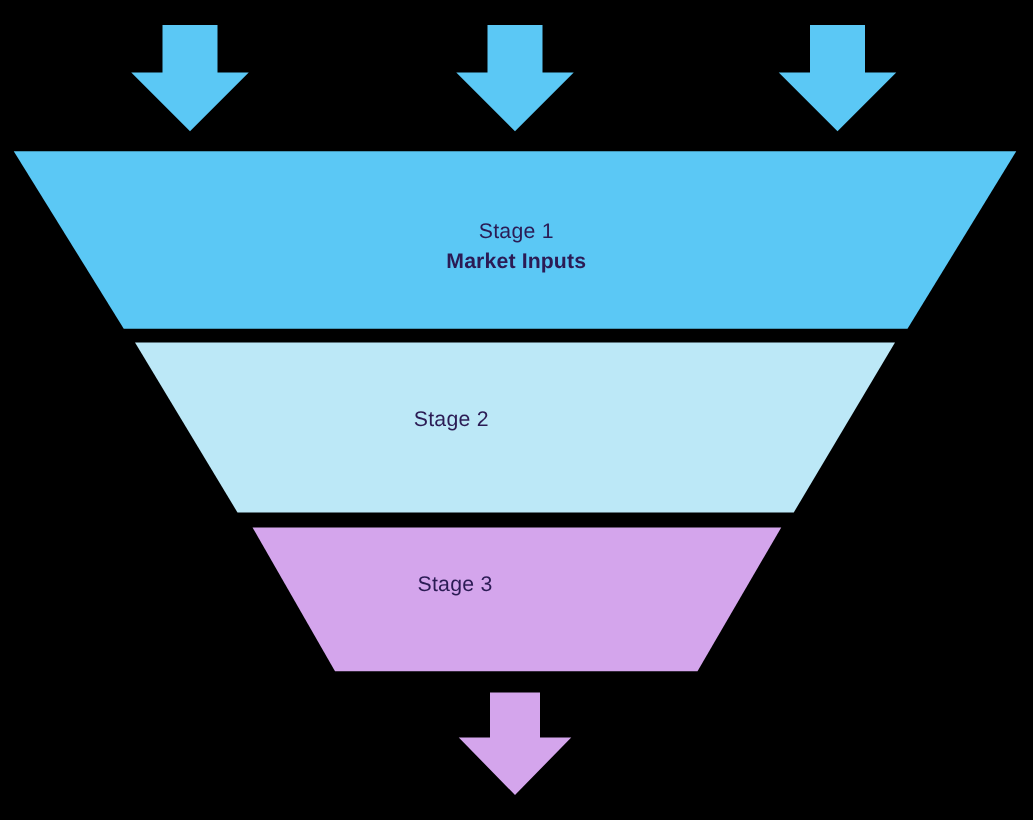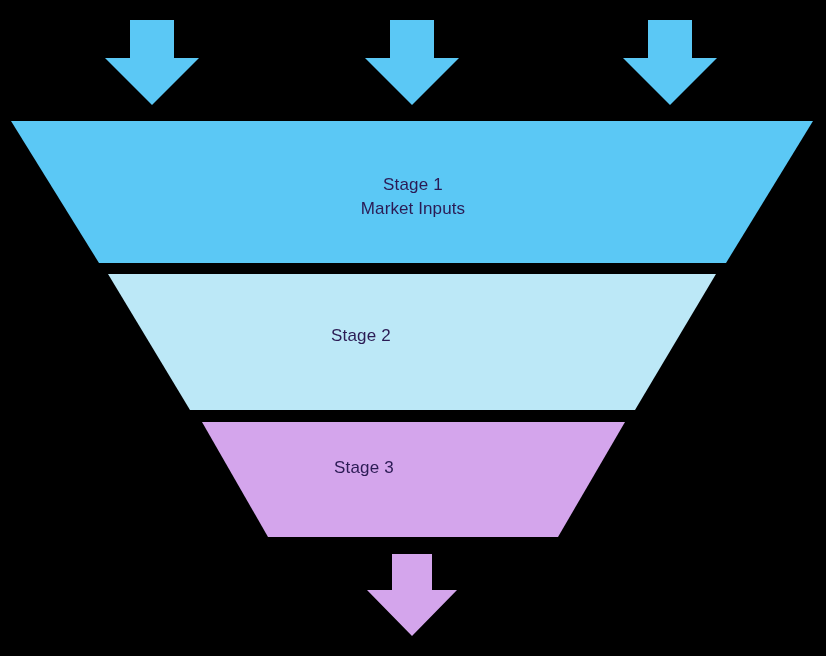--- a/index.html
+++ b/index.html
@@ -39,21 +39,21 @@
   .stage-label .stage-title {
     display: block;
     font-size: 17px;
     font-weight: 400;
     letter-spacing: 0.2px;
     margin-bottom: 7px;
   }
   .stage-label .stage-name {
     display: block;
     font-size: 17px;
-    font-weight: 400;
+    font-weight: 700;
     letter-spacing: 0.1px;
   }
   #label-stage-1 { left: 0; width: 826px; top: 176px; }
   #label-stage-2 { left: 0; width: 722px; top: 327px; }
   #label-stage-3 { left: 0; width: 728px; top: 459px; }
 </style>
 </head>
 <body style="background: rgb(0, 0, 0);">
 
 <div id="canvas" style="background: rgb(0, 0, 0);">

